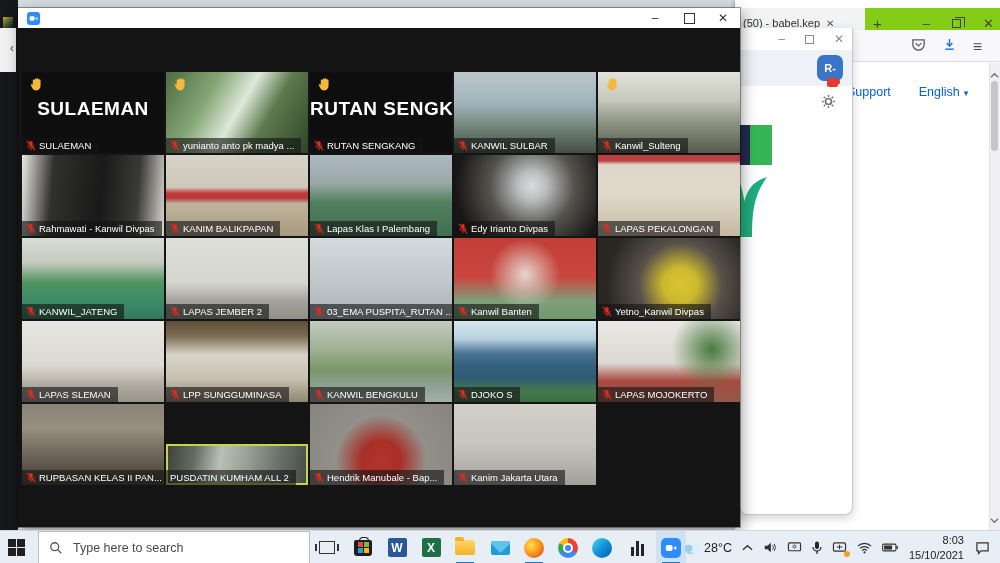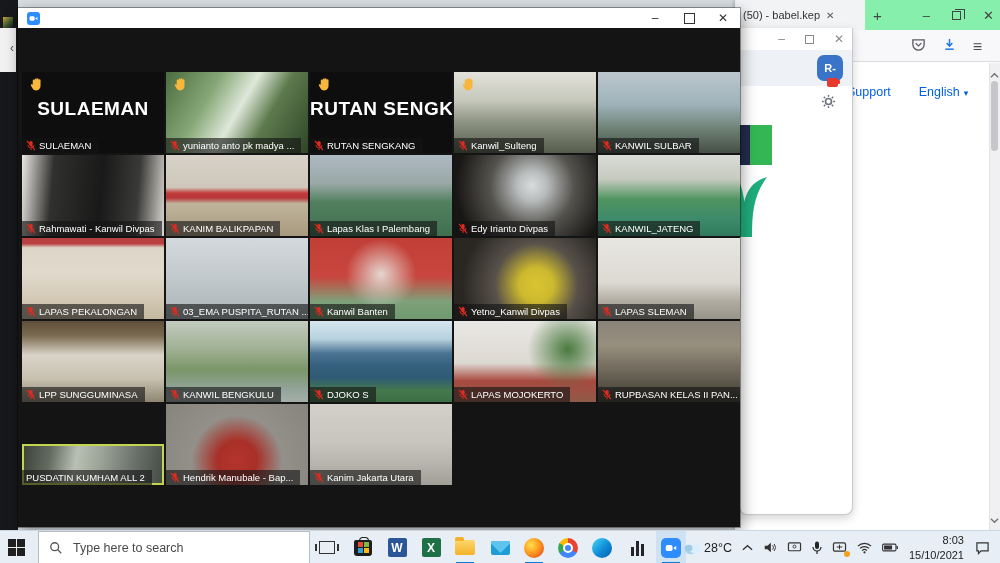--- a/index.html
+++ b/index.html
@@ -7,21 +7,21 @@
   body { font-family:"Liberation Sans", sans-serif; background:#d9dee3; }
   .desktop { position:relative; width:1000px; height:563px; overflow:hidden; }
 
   
   .left-strip { position:absolute; left:0; top:0; width:18px; height:530px; background:#17181c; }
   .left-sliver { position:absolute; left:0; top:28px; width:16px; height:44px; background:#f1f1f1; color:#555; font-size:12px; text-align:right; line-height:40px; padding-right:2px; }
   .left-deskicon { position:absolute; left:3px; top:17px; width:10px; height:11px; background:linear-gradient(135deg,#caa23a 0%,#3e5a2c 55%,#16181a 100%); }
 
   
   .browser { position:absolute; left:735px; top:0; width:265px; height:530px; background:#fff; box-shadow:-1px 0 4px rgba(0,0,0,.25); }
-  .tabstrip { position:absolute; left:0; top:0; width:100%; height:30px; background:#86efac; }
+  .tabstrip { position:absolute; left:0; top:8px; width:100%; height:30px; background:#84cc16; }
   .tab { position:absolute; left:0; top:0; height:30px; width:130px; background:#f2f3f5; display:flex; align-items:center; padding:0 4px 0 8px; }
   .tab-title { font-size:11px; color:#333; white-space:nowrap; overflow:hidden; max-width:92px; }
   .tab-close { font-size:10px; color:#555; margin-left:6px; cursor:default; }
   .newtab-btn { position:absolute; left:138px; top:7px; font-size:15px; color:#444; }
   .win-controls { position:absolute; right:6px; top:0; height:30px; display:flex; align-items:center; gap:22px; color:#444; }
   .win-controls .glyph { font-size:13px; line-height:1; }
   .restore-box { width:9px; height:9px; border:1px solid #444; background:transparent; position:relative; }
   .restore-box::before { content:""; position:absolute; left:2px; top:-3px; width:9px; height:9px; border:1px solid #444; border-bottom:none; border-left:none; }
   .toolbar { position:absolute; left:0; top:30px; width:100%; height:32px; background:#f8f8fa; border-bottom:1px solid #dcdce0; }
   .toolbar-icons { position:absolute; right:18px; top:7px; display:flex; gap:16px; align-items:center; }
@@ -286,49 +286,49 @@
     <div class="nameplate">
       <svg width="10" height="11" viewBox="0 0 12 13">
                 <rect x="4" y="1" width="4" height="6.5" rx="2" fill="#e02b20"></rect>
                 <path d="M2.3 5.8 a3.7 3.7 0 0 0 7.4 0" stroke="#e02b20" stroke-width="1.1" fill="none"></path>
                 <line x1="6" y1="9.6" x2="6" y2="12" stroke="#e02b20" stroke-width="1.1"></line>
                 <line x1="1.2" y1="1" x2="10.8" y2="12" stroke="#e02b20" stroke-width="1.5"></line>
               </svg>
       <span>RUTAN SENGKANG</span>
     </div>
   </div>
+          <div class="tile t4">
+
+    <div class="nameplate">
+      <svg width="10" height="11" viewBox="0 0 12 13">
+                <rect x="4" y="1" width="4" height="6.5" rx="2" fill="#e02b20"></rect>
+                <path d="M2.3 5.8 a3.7 3.7 0 0 0 7.4 0" stroke="#e02b20" stroke-width="1.1" fill="none"></path>
+                <line x1="6" y1="9.6" x2="6" y2="12" stroke="#e02b20" stroke-width="1.1"></line>
+                <line x1="1.2" y1="1" x2="10.8" y2="12" stroke="#e02b20" stroke-width="1.5"></line>
+              </svg>
+      <span>KANWIL SULBAR</span>
+    </div>
+  </div>
           <div class="tile t3">
 
     <div class="hand">
       <svg width="15" height="16" viewBox="0 0 20 21">
                 <path fill="#f6b73c" d="M5 10 V4.6 a1.3 1.3 0 0 1 2.6 0 V3.2 a1.3 1.3 0 0 1 2.6 0 V2.8 a1.3 1.3 0 0 1 2.6 0 v1.4 a1.3 1.3 0 0 1 2.6 0 v7.4 c0 3.6-2.1 6.2-5.8 6.2 -3 0-4.2-1.4-5.6-4 L2.5 11.2 c-.6-1.1.5-2.3 1.7-1.7 z"></path>
               </svg>
     </div>
     <div class="nameplate">
       <svg width="10" height="11" viewBox="0 0 12 13">
                 <rect x="4" y="1" width="4" height="6.5" rx="2" fill="#e02b20"></rect>
                 <path d="M2.3 5.8 a3.7 3.7 0 0 0 7.4 0" stroke="#e02b20" stroke-width="1.1" fill="none"></path>
                 <line x1="6" y1="9.6" x2="6" y2="12" stroke="#e02b20" stroke-width="1.1"></line>
                 <line x1="1.2" y1="1" x2="10.8" y2="12" stroke="#e02b20" stroke-width="1.5"></line>
               </svg>
       <span>Kanwil_Sulteng</span>
     </div>
   </div>
-          <div class="tile t4">
-
-    <div class="nameplate">
-      <svg width="10" height="11" viewBox="0 0 12 13">
-                <rect x="4" y="1" width="4" height="6.5" rx="2" fill="#e02b20"></rect>
-                <path d="M2.3 5.8 a3.7 3.7 0 0 0 7.4 0" stroke="#e02b20" stroke-width="1.1" fill="none"></path>
-                <line x1="6" y1="9.6" x2="6" y2="12" stroke="#e02b20" stroke-width="1.1"></line>
-                <line x1="1.2" y1="1" x2="10.8" y2="12" stroke="#e02b20" stroke-width="1.5"></line>
-              </svg>
-      <span>KANWIL SULBAR</span>
-    </div>
-  </div>
           <div class="tile t5">
 
     <div class="nameplate">
       <svg width="10" height="11" viewBox="0 0 12 13">
                 <rect x="4" y="1" width="4" height="6.5" rx="2" fill="#e02b20"></rect>
                 <path d="M2.3 5.8 a3.7 3.7 0 0 0 7.4 0" stroke="#e02b20" stroke-width="1.1" fill="none"></path>
                 <line x1="6" y1="9.6" x2="6" y2="12" stroke="#e02b20" stroke-width="1.1"></line>
                 <line x1="1.2" y1="1" x2="10.8" y2="12" stroke="#e02b20" stroke-width="1.5"></line>
               </svg>
       <span>Rahmawati - Kanwil Divpas</span>
@@ -363,42 +363,54 @@
     <div class="nameplate">
       <svg width="10" height="11" viewBox="0 0 12 13">
                 <rect x="4" y="1" width="4" height="6.5" rx="2" fill="#e02b20"></rect>
                 <path d="M2.3 5.8 a3.7 3.7 0 0 0 7.4 0" stroke="#e02b20" stroke-width="1.1" fill="none"></path>
                 <line x1="6" y1="9.6" x2="6" y2="12" stroke="#e02b20" stroke-width="1.1"></line>
                 <line x1="1.2" y1="1" x2="10.8" y2="12" stroke="#e02b20" stroke-width="1.5"></line>
               </svg>
       <span>Edy Irianto Divpas</span>
     </div>
   </div>
+          <div class="tile t9">
+
+    <div class="nameplate">
+      <svg width="10" height="11" viewBox="0 0 12 13">
+                <rect x="4" y="1" width="4" height="6.5" rx="2" fill="#e02b20"></rect>
+                <path d="M2.3 5.8 a3.7 3.7 0 0 0 7.4 0" stroke="#e02b20" stroke-width="1.1" fill="none"></path>
+                <line x1="6" y1="9.6" x2="6" y2="12" stroke="#e02b20" stroke-width="1.1"></line>
+                <line x1="1.2" y1="1" x2="10.8" y2="12" stroke="#e02b20" stroke-width="1.5"></line>
+              </svg>
+      <span>LAPAS PEKALONGAN</span>
+    </div>
+  </div>
           <div class="tile t10">
 
     <div class="nameplate">
       <svg width="10" height="11" viewBox="0 0 12 13">
                 <rect x="4" y="1" width="4" height="6.5" rx="2" fill="#e02b20"></rect>
                 <path d="M2.3 5.8 a3.7 3.7 0 0 0 7.4 0" stroke="#e02b20" stroke-width="1.1" fill="none"></path>
                 <line x1="6" y1="9.6" x2="6" y2="12" stroke="#e02b20" stroke-width="1.1"></line>
                 <line x1="1.2" y1="1" x2="10.8" y2="12" stroke="#e02b20" stroke-width="1.5"></line>
               </svg>
       <span>KANWIL_JATENG</span>
     </div>
   </div>
-          <div class="tile t9">
-
-    <div class="nameplate">
-      <svg width="10" height="11" viewBox="0 0 12 13">
-                <rect x="4" y="1" width="4" height="6.5" rx="2" fill="#e02b20"></rect>
-                <path d="M2.3 5.8 a3.7 3.7 0 0 0 7.4 0" stroke="#e02b20" stroke-width="1.1" fill="none"></path>
-                <line x1="6" y1="9.6" x2="6" y2="12" stroke="#e02b20" stroke-width="1.1"></line>
-                <line x1="1.2" y1="1" x2="10.8" y2="12" stroke="#e02b20" stroke-width="1.5"></line>
-              </svg>
-      <span>LAPAS PEKALONGAN</span>
+          <div class="tile t11">
+
+    <div class="nameplate">
+      <svg width="10" height="11" viewBox="0 0 12 13">
+                <rect x="4" y="1" width="4" height="6.5" rx="2" fill="#e02b20"></rect>
+                <path d="M2.3 5.8 a3.7 3.7 0 0 0 7.4 0" stroke="#e02b20" stroke-width="1.1" fill="none"></path>
+                <line x1="6" y1="9.6" x2="6" y2="12" stroke="#e02b20" stroke-width="1.1"></line>
+                <line x1="1.2" y1="1" x2="10.8" y2="12" stroke="#e02b20" stroke-width="1.5"></line>
+              </svg>
+      <span>LAPAS JEMBER 2</span>
     </div>
   </div>
           <div class="tile t12">
 
     <div class="nameplate">
       <svg width="10" height="11" viewBox="0 0 12 13">
                 <rect x="4" y="1" width="4" height="6.5" rx="2" fill="#e02b20"></rect>
                 <path d="M2.3 5.8 a3.7 3.7 0 0 0 7.4 0" stroke="#e02b20" stroke-width="1.1" fill="none"></path>
                 <line x1="6" y1="9.6" x2="6" y2="12" stroke="#e02b20" stroke-width="1.1"></line>
                 <line x1="1.2" y1="1" x2="10.8" y2="12" stroke="#e02b20" stroke-width="1.5"></line>

